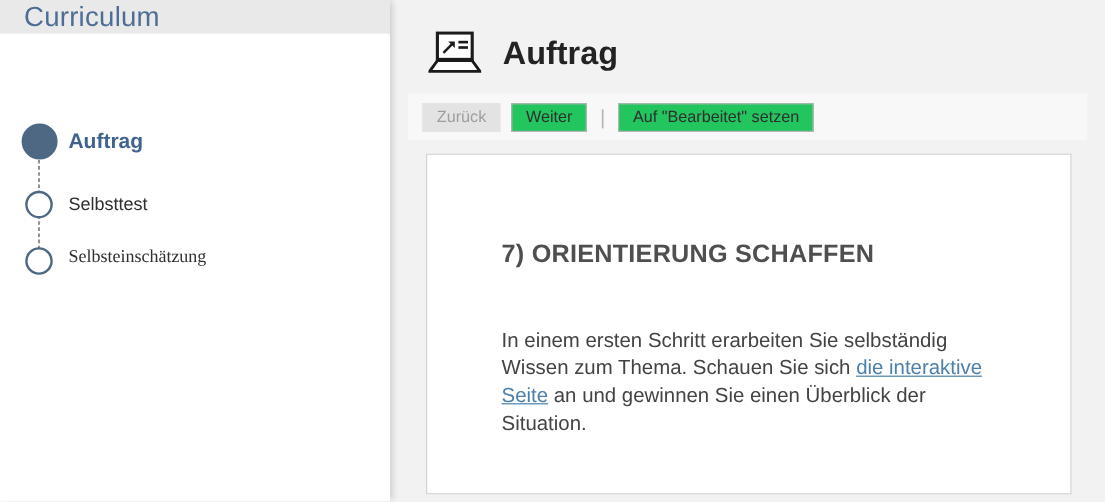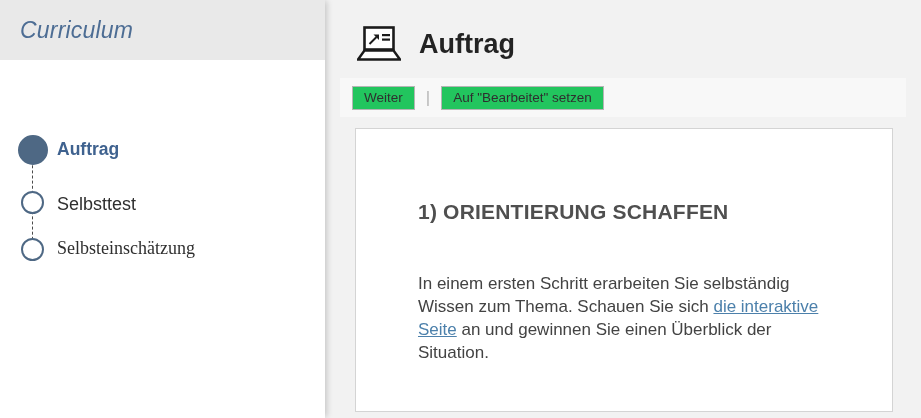--- a/index.html
+++ b/index.html
@@ -13,24 +13,23 @@
 
   
   .sidebar {
     position: absolute; left: 0; top: 0;
     width: 325px; height: 418px;
     background: #ffffff;
     box-shadow: 3px 0 6px -1px rgba(0,0,0,0.18);
     z-index: 2;
   }
   .sidebar-header {
-    height: 60px; background: #e9e9e9;
+    height: 28px; background: #e9e9e9;
     display: flex; align-items: center;
     padding-left: 20px;
-    font-style: italic;
   }
   .sidebar-title {
     font-size: 23px; font-weight: 400;
     color: #4d6d94; letter-spacing: 0.2px;
   }
   .timeline { position: relative; height: 374px; }
   .timeline-connector {
     position: absolute; left: 32px; top: 90px;
     height: 100px; width: 0;
     border-left: 1px dashed #4a4a4a;
@@ -41,21 +40,21 @@
     background: #ffffff; border: 2px solid #4e6884;
   }
   .circle-active {
     left: 18px; top: 75px; width: 30px; height: 30px;
     background: #4e6884; border-color: #4e6884;
   }
   .circle-1 { left: 21px; top: 131px; width: 23px; height: 23px; }
   .circle-2 { left: 21px; top: 178px; width: 23px; height: 23px; }
   .step-label {
     position: absolute; left: 57px; white-space: nowrap;
-    color: #2f2f2f; font-size: 18px;
+    color: #2f2f2f; font-size: 15px;
   }
   .label-active {
     top: 79px; font-size: 17.5px; font-weight: 600; color: #3f628f;
   }
   .label-1 { top: 134px; }
   .label-2 { top: 178px; font-family: Liberation Serif, serif; }
 
   
   .main {
     position: absolute; left: 325px; top: 0;
@@ -146,24 +145,25 @@
         <line x1="12.5" y1="18" x2="19.5" y2="11" stroke="#1b1b1b" stroke-width="2"></line>
         <polygon points="16.5,8.5 22,8.5 22,14" fill="#1b1b1b"></polygon>
         <rect x="25" y="8" width="8" height="2.2" fill="#1b1b1b"></rect>
         <rect x="25" y="12.5" width="8" height="2.2" fill="#1b1b1b"></rect>
         <path d="M1,33.5 L7.5,24.5 L36.5,24.5 L43,33.5 Z" fill="#ffffff" stroke="#1b1b1b" stroke-width="2.4"></path>
       </svg>
       <span class="main-title">Auftrag</span>
     </div>
 
     <div class="toolbar">
+      <button class="btn btn-disabled" disabled="">Zurück</button>
       <button class="btn">Weiter</button>
       <span class="toolbar-separator">|</span>
       <button class="btn">Auf "Bearbeitet" setzen</button>
     </div>
 
     <div class="content-panel">
-      <div class="content-heading">1) ORIENTIERUNG SCHAFFEN</div>
+      <div class="content-heading">7) ORIENTIERUNG SCHAFFEN</div>
       <div class="content-paragraph"><span>In einem ersten Schritt erarbeiten Sie selbständig Wissen zum Thema. Schauen Sie sich </span><a class="content-link">die interaktive Seite</a><span> an und gewinnen Sie einen Überblick der Situation.</span></div>
     </div>
 
   </div>
 </div>
 
 </body></html>

